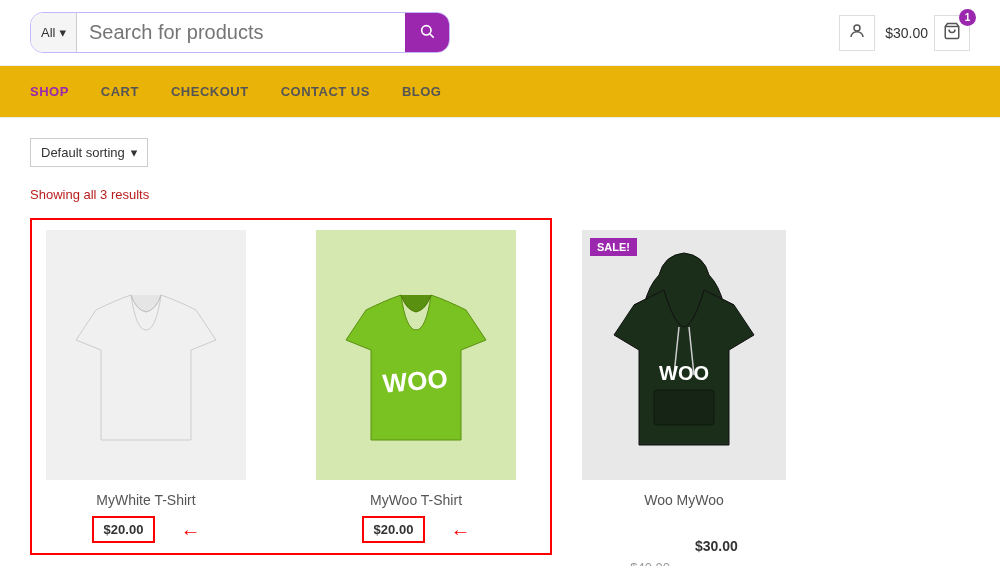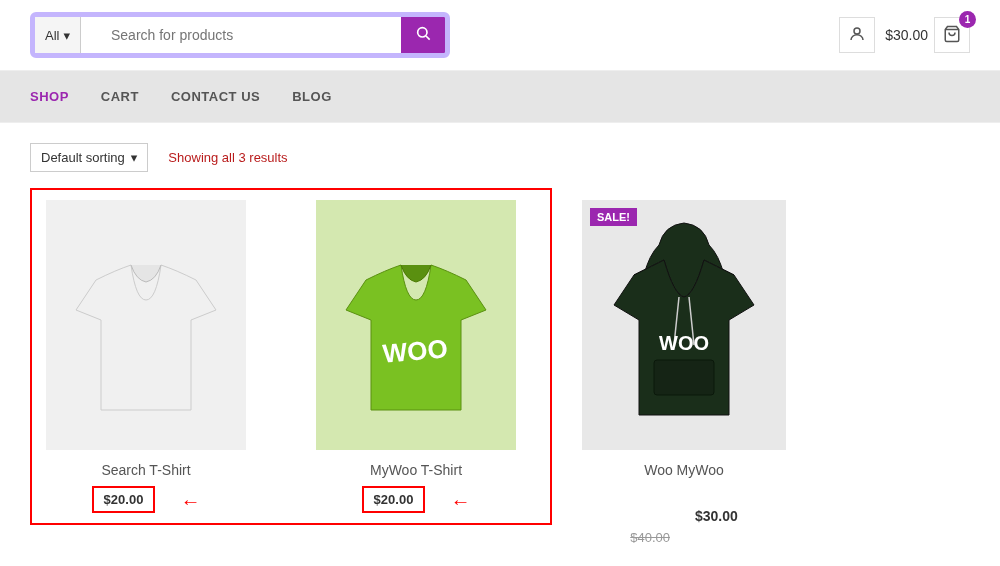--- a/index.html
+++ b/index.html
@@ -16,40 +16,39 @@
     .logo {
       font-size: 26px;
       font-weight: bold;
       color: #333;
       min-width: 160px;
     }
     .search-bar {
       display: flex;
       flex: 1;
       max-width: 420px;
-      border: 5px solid #c4b5fd;
-      border-radius: 6px;
+      border: 1px solid #c4b5fd;
+      border-radius: 13px;
       overflow: hidden;
-      gap: 18px;
     }
     .search-category {
       display: flex;
       align-items: center;
       padding: 0 10px;
       background: #f5f5f5;
       border-right: 1px solid #ccc;
       font-size: 13px;
       cursor: pointer;
       white-space: nowrap;
     }
     .search-input {
       flex: 1;
       border: none;
       padding: 8px 12px;
-      font-size: 14px;
+      font-size: 20px;
       outline: none;
       color: #999;
     }
     .search-btn {
       background: #9b27af;
       border: none;
       padding: 8px 14px;
       cursor: pointer;
       color: white;
       font-size: 16px;
@@ -109,21 +108,21 @@
       justify-content: center;
       font-weight: bold;
     }
 
     
     .nav {
       display: flex;
       align-items: center;
       padding: 0 30px;
       border-bottom: 1px solid #eee;
-      background: #e5e5e5;
+      background: #eab308;
     }
     .nav-item {
       padding: 18px 16px;
       font-size: 13px;
       font-weight: 600;
       color: #555;
       cursor: pointer;
       text-transform: uppercase;
       letter-spacing: 0.5px;
       text-decoration: none;
@@ -132,23 +131,24 @@
       color: #9b27af;
       padding-left: 0;
     }
 
     
     .main {
       padding: 20px 30px;
     }
     .toolbar {
       display: flex;
-      align-items: center;
+      align-items: flex-start;
       gap: 20px;
       margin-bottom: 16px;
+      flex-direction: column;
     }
     .sort-select {
       display: flex;
       align-items: center;
       border: 1px solid #ccc;
       padding: 6px 10px;
       font-size: 13px;
       background: #fff;
       cursor: pointer;
     }
@@ -268,20 +268,21 @@
         </span>
         <div class="cart-badge">1</div>
       </div>
     </div>
   </div>
 </div>
 
 <nav class="nav">
   <a class="nav-item" style="color:#9b27af;">SHOP</a>
   <a class="nav-item">CART</a>
+  <a class="nav-item">CHECKOUT</a>
   <a class="nav-item">CONTACT US</a>
   <a class="nav-item">BLOG</a>
 </nav>
 
 <div class="main">
 
   <div class="toolbar">
     <div class="sort-select">
       <span>Default sorting</span>
       <span style="margin-left:6px;">▾</span>
@@ -296,21 +297,21 @@
       <div class="product-card">
         <div class="product-image-wrap">
 
           <svg width="160" height="210" viewBox="0 0 160 210" fill="none" xmlns="http://www.w3.org/2000/svg">
 
             <path d="M30 60 L10 90 L35 100 L35 190 L125 190 L125 100 L150 90 L130 60 Q110 50 95 45 Q90 80 80 80 Q70 80 65 45 Q50 50 30 60Z" fill="#f0f0f0" stroke="#ccc" stroke-width="1"></path>
 
             <path d="M65 45 Q70 60 80 62 Q90 60 95 45" fill="#e5e5e5" stroke="#bbb" stroke-width="1"></path>
           </svg>
         </div>
-        <div class="product-name">Search T-Shirt</div>
+        <div class="product-name">MyWhite T-Shirt</div>
         <div class="price-wrap">
           <div class="price-box">$20.00</div>
           <span class="price-arrow">←</span>
         </div>
       </div>
 
       <div class="product-card">
         <div class="product-image-wrap" style="background:#d4e8b0;">
 
           <svg width="160" height="210" viewBox="0 0 160 210" fill="none" xmlns="http://www.w3.org/2000/svg">

